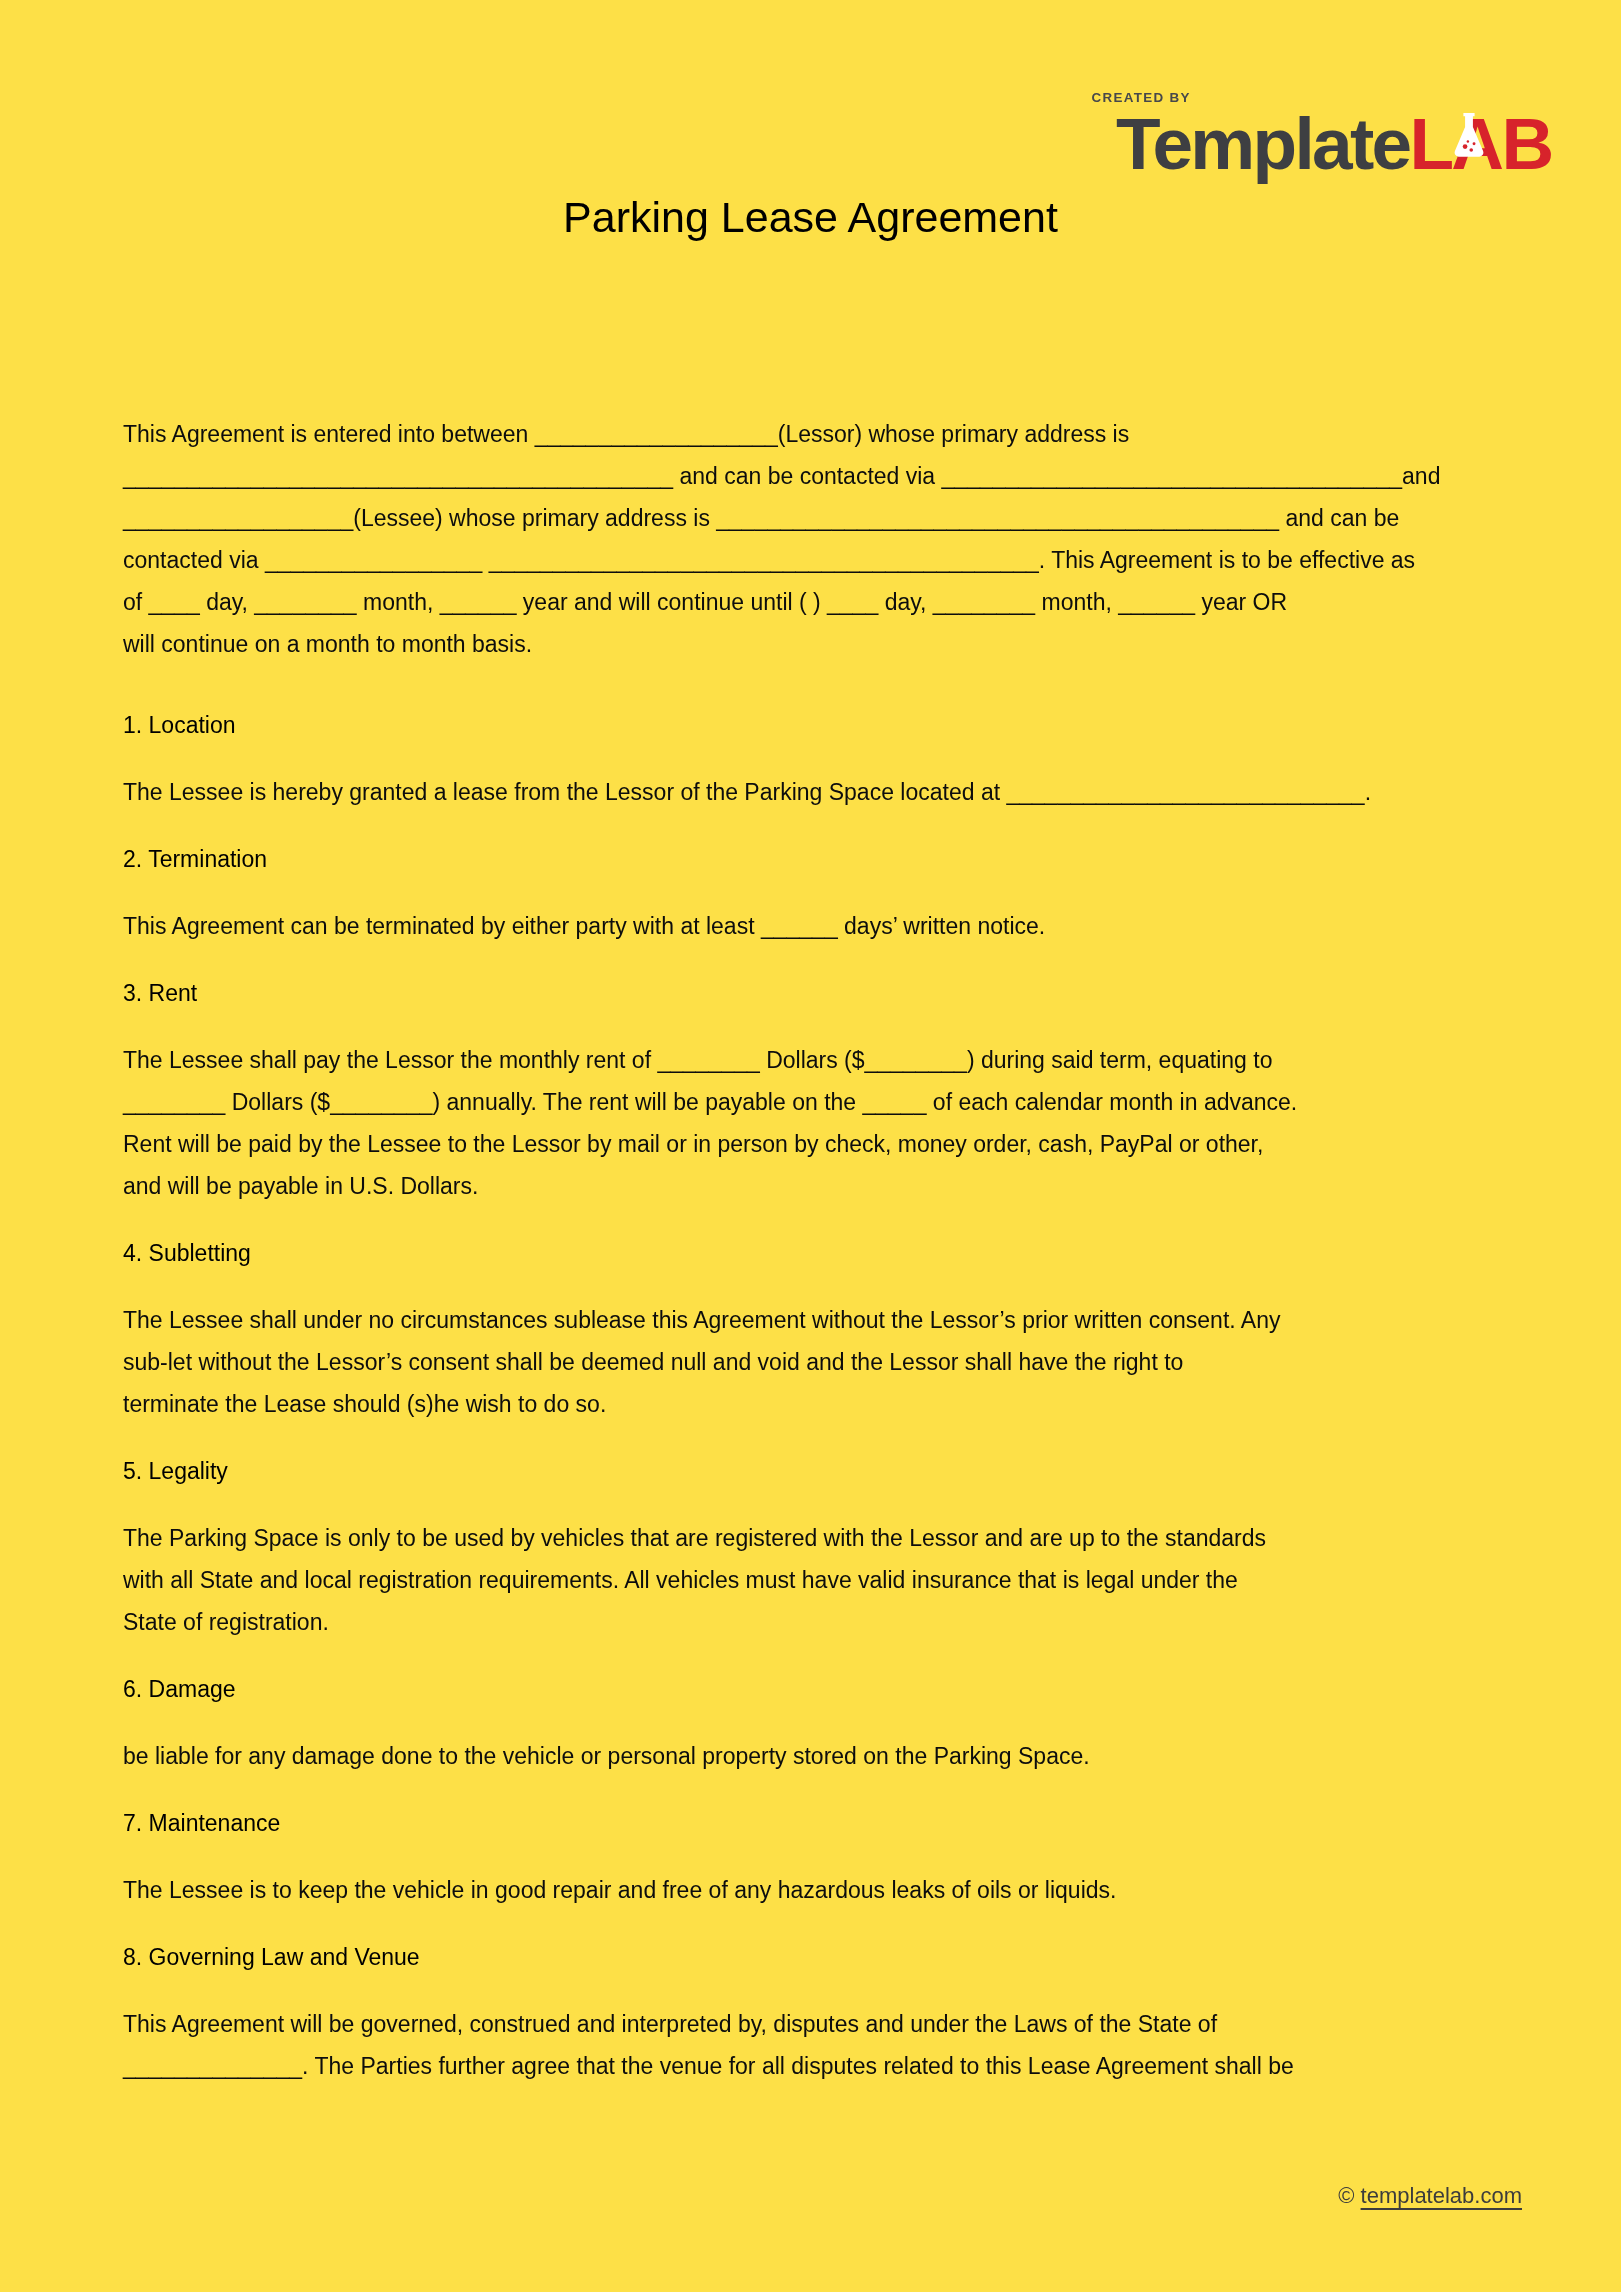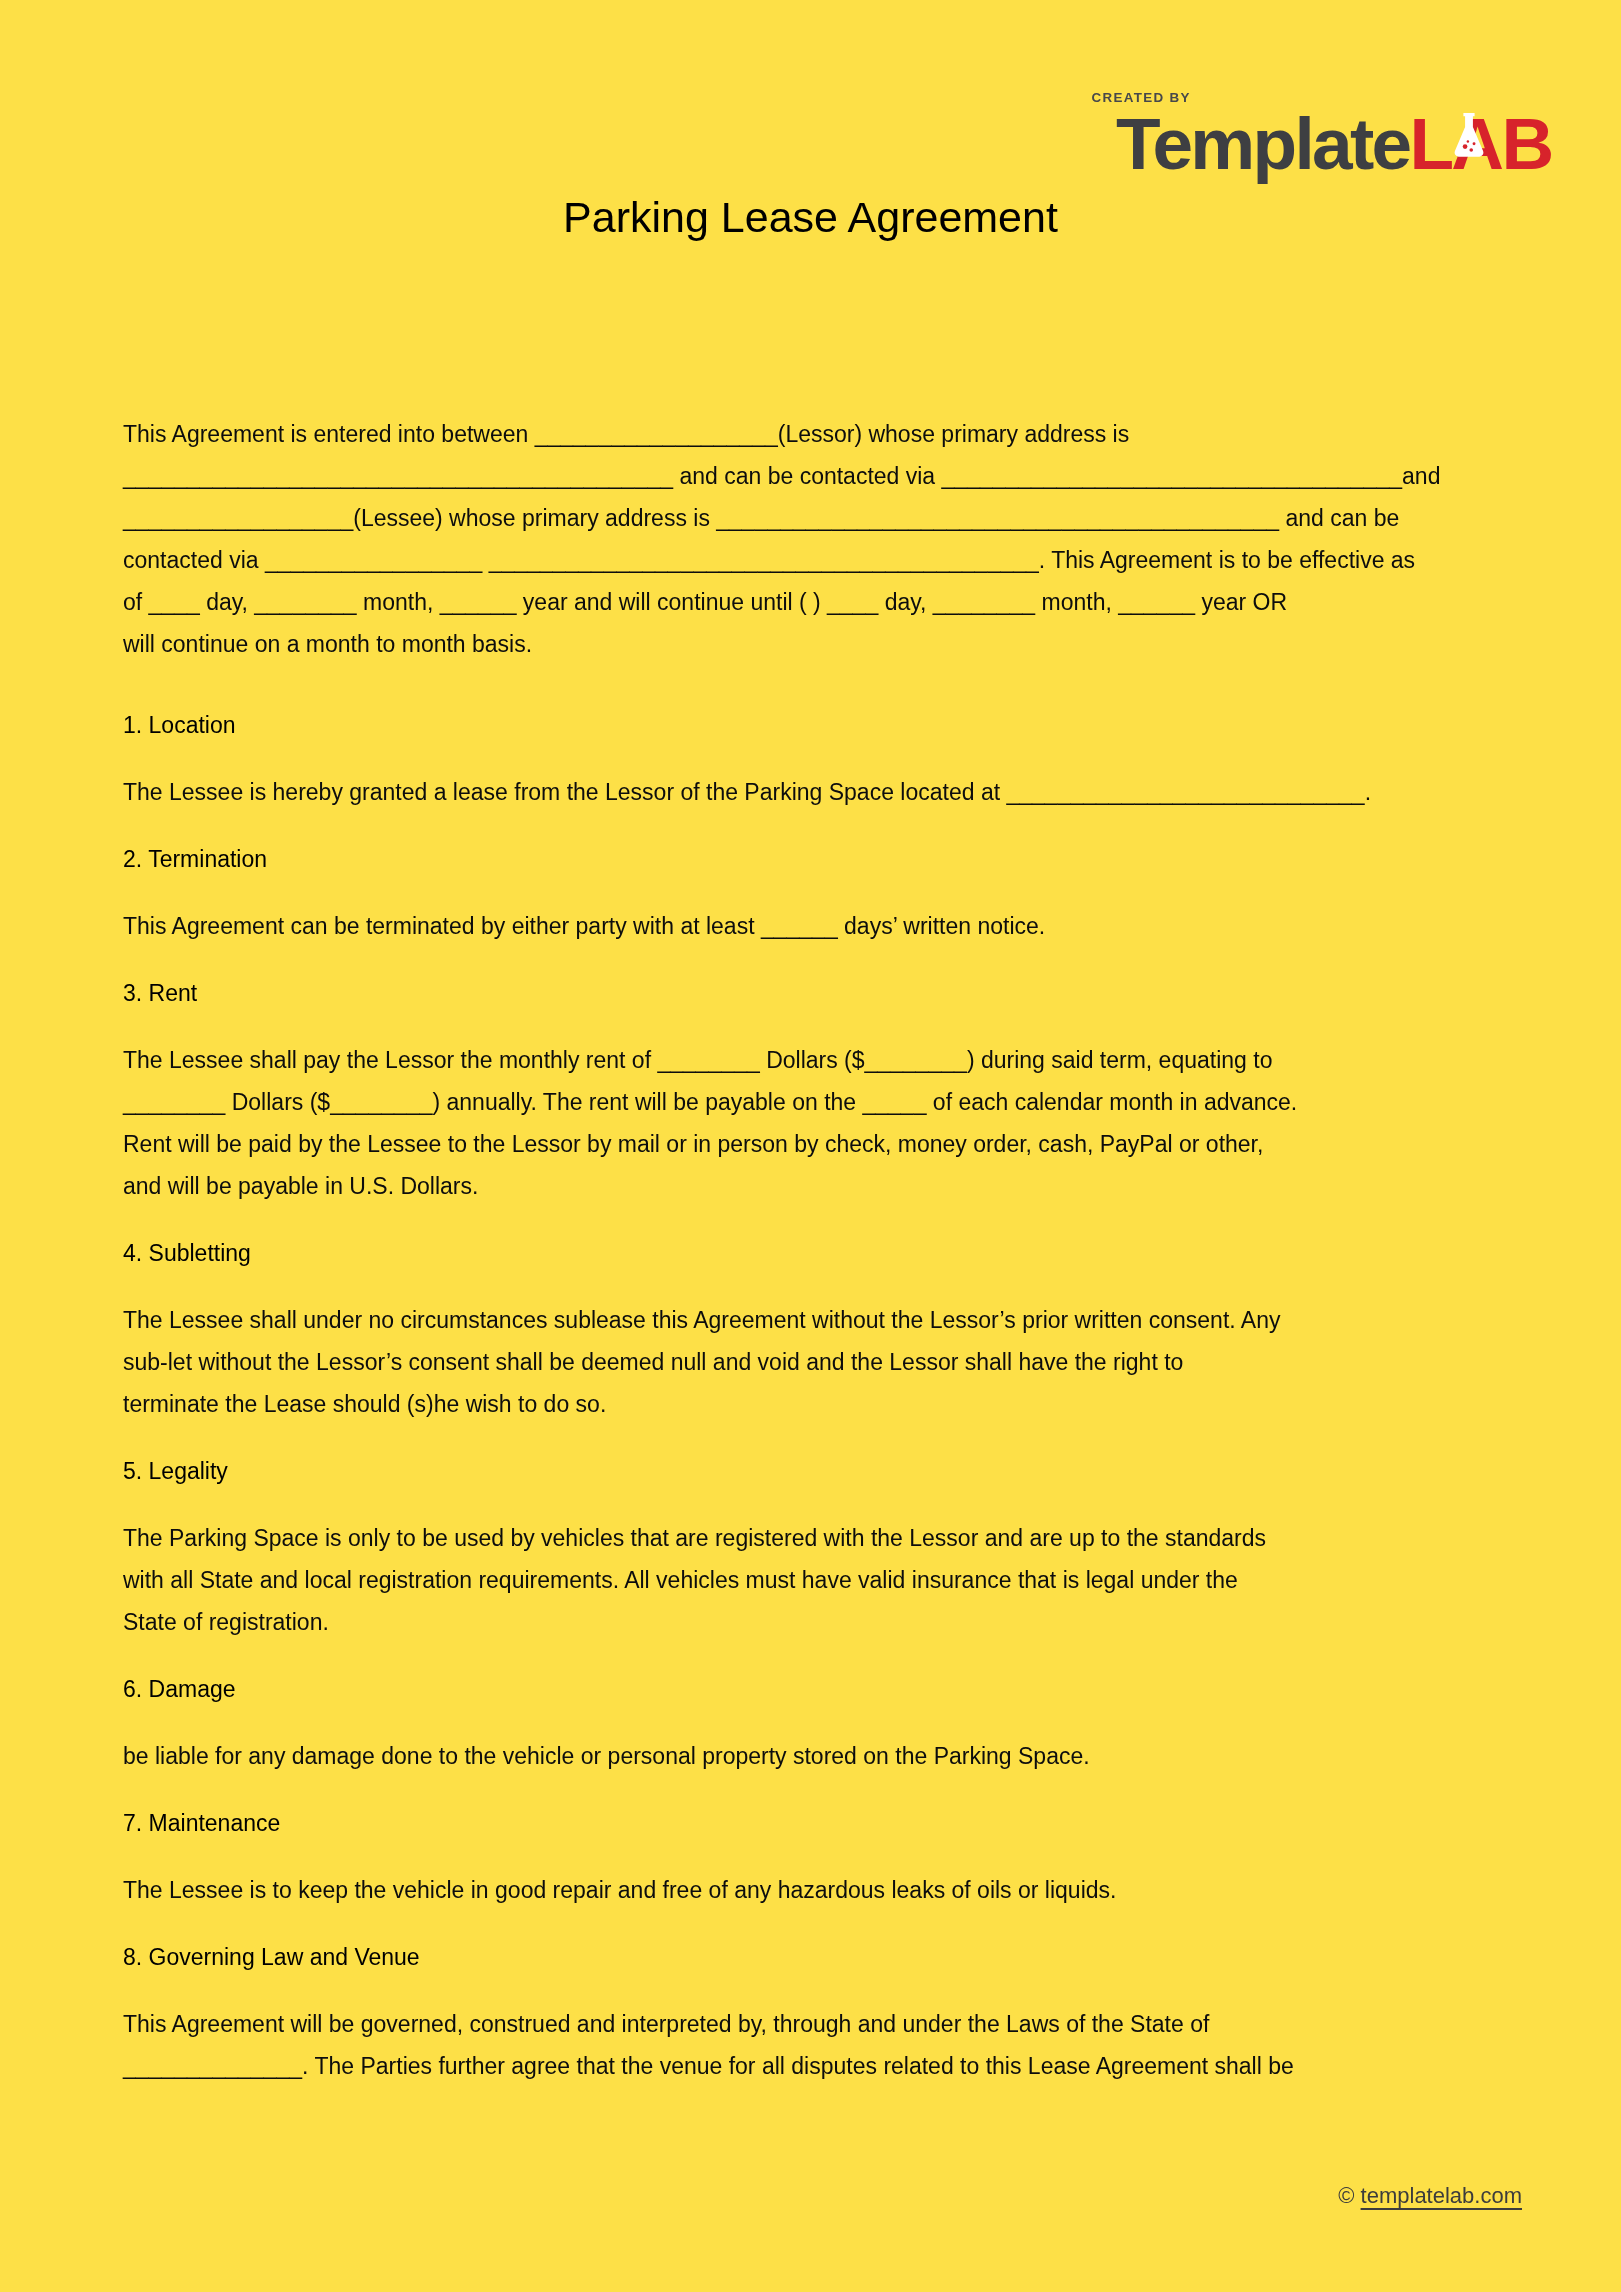--- a/index.html
+++ b/index.html
@@ -123,21 +123,21 @@
       <h2>6. Damage</h2>
       <p>
         <span class="line">be liable for any damage done to the vehicle or personal property stored on the Parking Space.</span>
       </p>
       <h2>7. Maintenance</h2>
       <p>
         <span class="line">The Lessee is to keep the vehicle in good repair and free of any hazardous leaks of oils or liquids.</span>
       </p>
       <h2>8. Governing Law and Venue</h2>
       <p>
-        <span class="line">This Agreement will be governed, construed and interpreted by, through and under the Laws of the State of</span>
+        <span class="line">This Agreement will be governed, construed and interpreted by, disputes and under the Laws of the State of</span>
         <span class="line">______________. The Parties further agree that the venue for all disputes related to this Lease Agreement shall be</span>
       </p>
     </div>
 
   <div class="footer">
     <span>©</span>
     <span class="link">templatelab.com</span>
   </div>
 
 </div>

